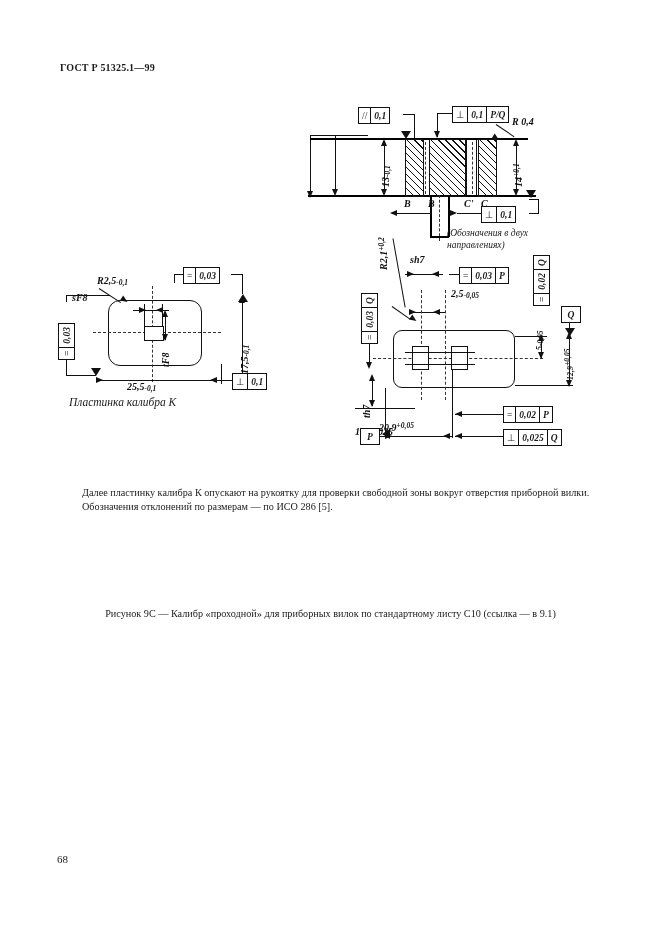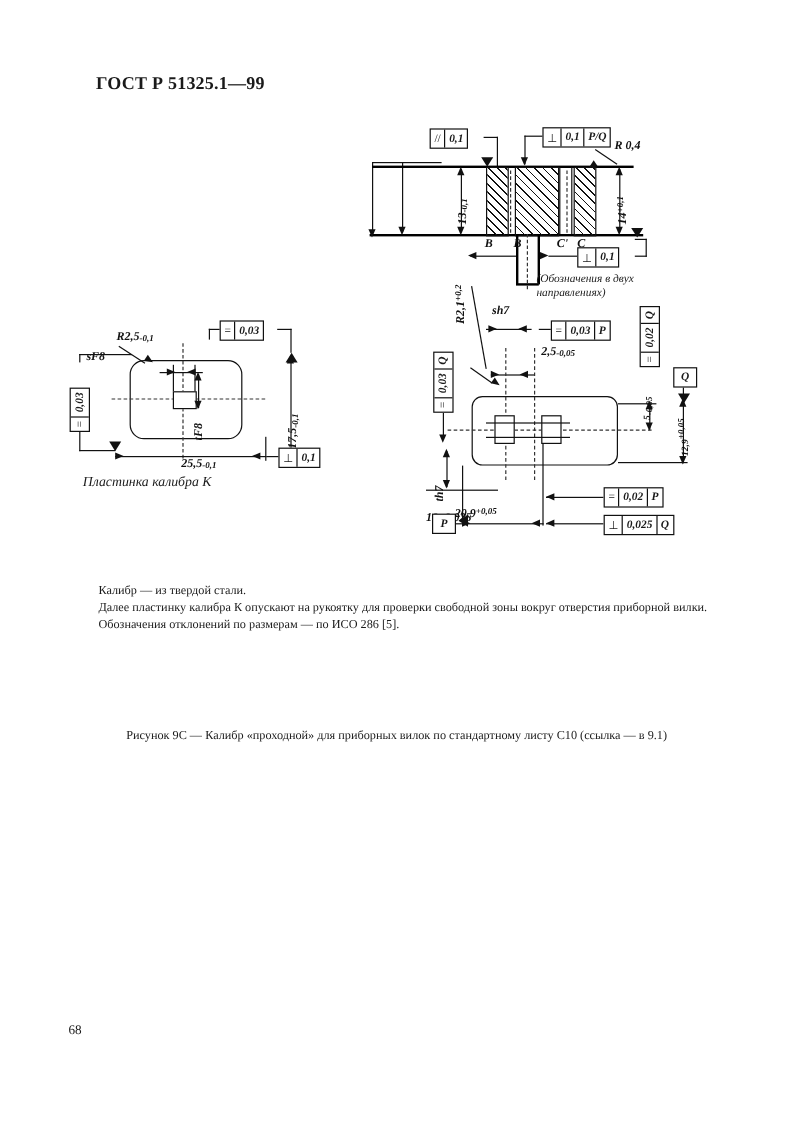--- a/index.html
+++ b/index.html
@@ -2,22 +2,22 @@
 <html><head>
 <meta charset="utf-8">
 <style>
   html,body{margin:0;padding:0;background:#ffffff;}
   body{width:661px;height:936px;position:relative;overflow:hidden;
        font-family:"Liberation Serif",serif;color:#1a1a1a;}
 
   .page{position:absolute;left:0;top:0;width:661px;height:936px;background:#fff;}
 
   
-  .std-header{position:absolute;left:60px;top:62px;font-size:15px;font-weight:bold;
-              letter-spacing:.2px;white-space:nowrap;margin-left:20px;}
+  .std-header{position:absolute;left:60px;top:62px;font-size:10px;font-weight:bold;
+              letter-spacing:.2px;white-space:nowrap;}
 
   
   .page-num{position:absolute;left:57px;top:853px;font-size:11px;}
 
   
   .body-text{position:absolute;left:60px;top:486px;width:541px;
              font-size:10.2px;line-height:14.2px;text-align:justify;}
   .body-text p{margin:0;text-indent:22px;}
   .caption{position:absolute;left:60px;top:608px;width:541px;font-size:10.2px;
            text-align:center;}
@@ -224,21 +224,21 @@
     </div>
     <div class="ln hln" style="left:11px;top:33px;width:44px;"></div>
     <div class="ln vln" style="left:11px;top:33px;height:7px;"></div>
     <div class="ln vln" style="left:11px;top:98px;height:16px;"></div>
     <div class="ln hln" style="left:11px;top:113px;width:30px;"></div>
     <div class="dtri" style="left:36px;top:106px;"></div>
 
     <div class="ln hln" style="left:41px;top:118px;width:126px;"></div>
     <div class="arr arr-r" style="left:41px;top:115px;"></div>
     <div class="arr arr-l" style="left:155px;top:115px;"></div>
-    <div class="lbl" style="left:72px;top:119px;margin-left:24px;">25,5<span class="sub">-0,1</span></div>
+    <div class="lbl" style="left:72px;top:119px;">25,5<span class="sub">-0,1</span></div>
     <div class="ln vln" style="left:166px;top:102px;height:20px;"></div>
 
     <div class="ln vln" style="left:187px;top:36px;height:82px;"></div>
     <div class="arr arr-u" style="left:184px;top:34px;"></div>
     <div class="arr arr-d" style="left:184px;top:112px;"></div>
     <div class="lbl rot" style="left:184px;top:112px;">17,5<span class="sub">-0,1</span></div>
 
     <div class="fcf" style="left:177px;top:111px;">
       <div class="sym">⊥</div>
       <div>0,1</div>
@@ -349,21 +349,20 @@
     <div class="fcf" style="left:148px;top:201px;">
       <div class="sym">⊥</div>
       <div>0,025</div>
       <div>Q</div>
     </div>
     <div class="ln hln" style="left:100px;top:208px;width:48px;"></div>
     <div class="arr arr-l" style="left:100px;top:205px;"></div>
   </div>
 
   <div class="body-text">
-    <p>Калибр — из твердой стали.</p>
     <p>Далее пластинку калибра К опускают на рукоятку для проверки свободной зоны вокруг отверстия приборной вилки.</p>
     <p>Обозначения отклонений по размерам — по ИСО 286 [5].</p>
   </div>
 
   <div class="caption">Рисунок 9С — Калибр «проходной» для приборных вилок по стандартному листу С10 (ссылка — в 9.1)</div>
 
   <div class="page-num">68</div>
 
 </div>
 

